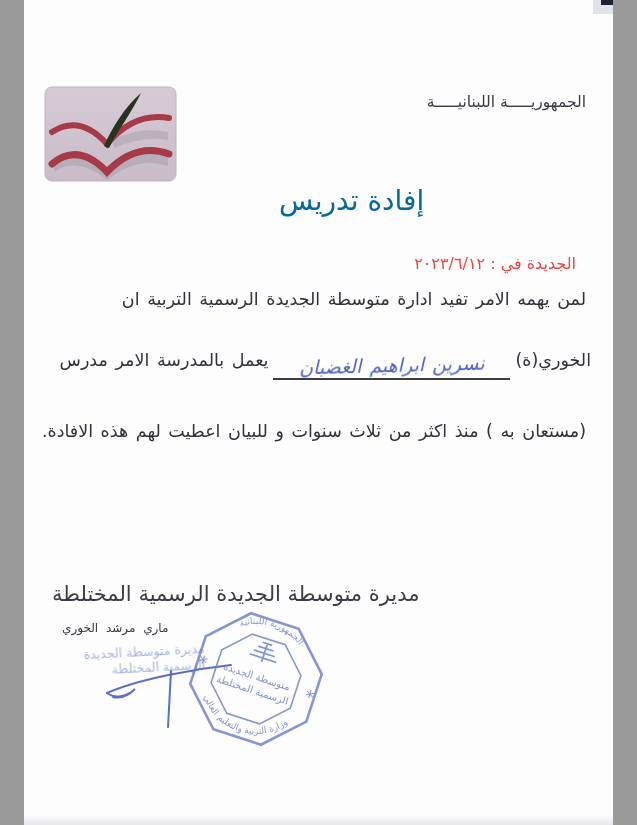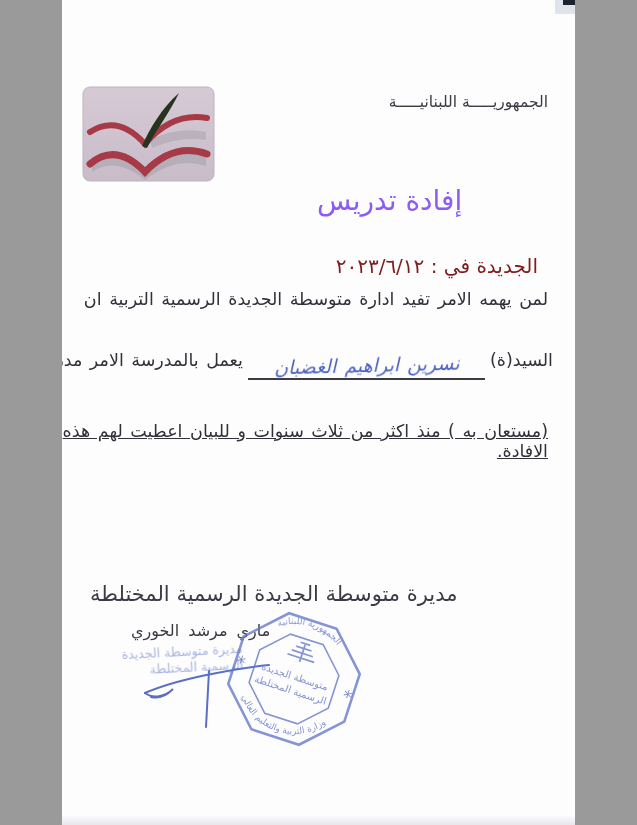--- a/index.html
+++ b/index.html
@@ -1,39 +1,39 @@
 <!DOCTYPE html>
 <html lang="ar"><head>
 <meta charset="utf-8">
 <style>
   html,body{margin:0;padding:0;background:#9a9a9a;}
   .page{
-    position:relative;width:513px;height:825px;margin:0 auto;
+    position:relative;width:589px;height:825px;margin:0 auto;
     background:#fdfdfe;overflow:hidden;
     font-family:"DejaVu Sans",sans-serif;color:#32333c;
   }
   .rtl{direction:rtl;unicode-bidi:plaintext;}
   .abs{position:absolute;}
   .header-block{right:27px;top:84px;text-align:right;font-size:15.5px;line-height:36px;color:#3a3b44;letter-spacing:.2px;}
-  .doc-title{left:255px;top:184px;font-size:28px;color:#8b5cf6;}
-  .date-line{right:37px;top:254px;font-size:20px;color:#7f1d1d;margin-left:28px;}
+  .doc-title{left:255px;top:184px;font-size:28px;color:#0369a1;}
+  .date-line{right:37px;top:254px;font-size:16px;color:#ef4444;margin-left:28px;}
   .body-line{font-size:17.5px;color:#30313a;word-spacing:2px;}
   .b1{right:27px;top:289px;}
   .b2{right:22px;top:350px;white-space:nowrap;}
-  .b3{right:27px;top:421px;text-decoration:underline;}
+  .b3{right:27px;top:421px;}
   .name-slot{
     display:inline-block;width:237px;vertical-align:-4px;
     border-bottom:2px solid #3c3c44;text-align:center;margin:0 5px;height:26px;
   }
   .handwriting{
     display:inline-block;color:#4a5fc0;font-size:19px;font-style:italic;
     transform:rotate(-1.5deg) translateY(2px);letter-spacing:1px;filter:blur(.2px);
   }
   .sig-title{left:28px;top:582px;font-size:21px;color:#3a3b44;}
-  .sig-name{left:69px;top:621px;font-size:16px;color:#383941;word-spacing:4px;}
+  .sig-name{left:38px;top:621px;font-size:12px;color:#383941;word-spacing:4px;}
   .ink-text{
     left:60px;top:644px;font-size:12.5px;line-height:16px;color:rgba(96,118,199,.55);
     transform:rotate(-3deg);text-align:right;filter:blur(.3px);
   }
   .stamp-svg{left:160px;top:604px;filter:blur(.25px);opacity:.92;}
   .scribble-svg{left:75px;top:645px;}
   .logo-svg{left:20px;top:86px;}
   .corner-shadow{right:0;top:0;width:20px;height:14px;background:#dfe3ea;}
   .corner-mark{right:0;top:0;width:12px;height:5px;background:#1c2230;}
   .bottom-edge{left:0;bottom:0;width:637px;height:10px;background:linear-gradient(#fdfdfe,#e7e7ec);}
@@ -64,21 +64,21 @@
   <div class="abs header-block rtl">
     <div>الجمهوريـــــة اللبنانيـــــة</div>
   </div>
 
   <div class="abs doc-title rtl">إفادة تدريس</div>
 
   <div class="abs date-line rtl">الجديدة في : ٢٠٢٣/٦/١٢</div>
 
   <div class="abs body-line rtl b1">لمن يهمه الامر تفيد ادارة متوسطة الجديدة الرسمية التربية ان</div>
 
-  <div class="abs body-line rtl b2"><span>السيد(ة)</span><span class="name-slot"><span class="handwriting">نسرين ابراهيم الغضبان</span></span><span>يعمل بالمدرسة الامر مدرس</span></div>
+  <div class="abs body-line rtl b2"><span>الخوري(ة)</span><span class="name-slot"><span class="handwriting">نسرين ابراهيم الغضبان</span></span><span>يعمل بالمدرسة الامر مدرس</span></div>
 
   <div class="abs body-line rtl b3">(مستعان به ) منذ اكثر من ثلاث سنوات و للبيان اعطيت لهم هذه الافادة.</div>
 
   <div class="abs sig-title rtl">مديرة متوسطة الجديدة الرسمية المختلطة</div>
   <div class="abs sig-name rtl">ماري مرشد الخوري</div>
 
   <div class="abs ink-text rtl">
     <div>مديرة متوسطة الجديدة</div>
     <div>الرسمية المختلطة</div>
   </div>

